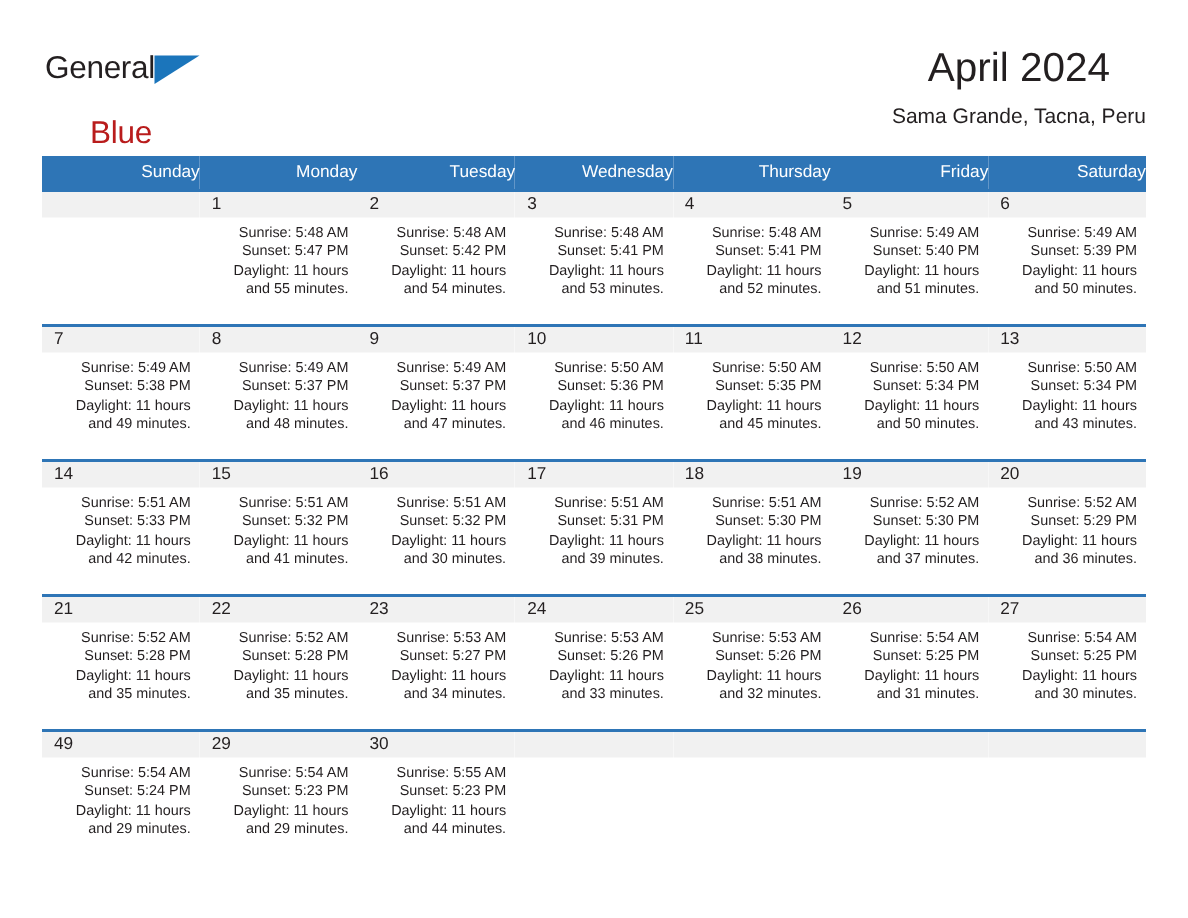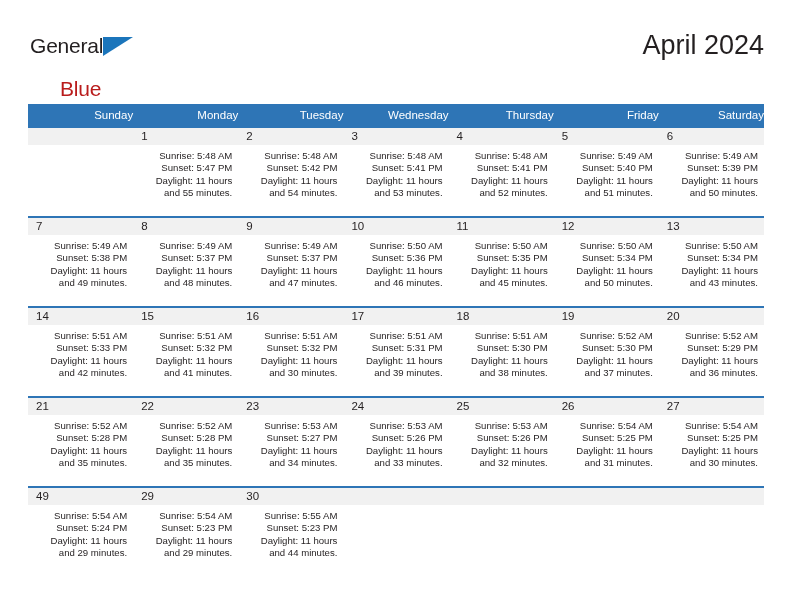--- a/index.html
+++ b/index.html
@@ -155,20 +155,21 @@
   <div class="header">
 
     <div class="brand">
       <span class="brand-general">General</span>
       <span class="brand-triangle"></span>
       <span class="brand-blue">Blue</span>
     </div>
 
     <div class="titles">
       <div class="cal-title">April 2024</div>
+      <div class="cal-subtitle">Sama Grande, Tacna, Peru</div>
     </div>
 
   </div>
 
   <div class="calendar">
     <table class="cal">
       <thead>
         <tr>
           <th>Sunday</th>
           <th>Monday</th>

